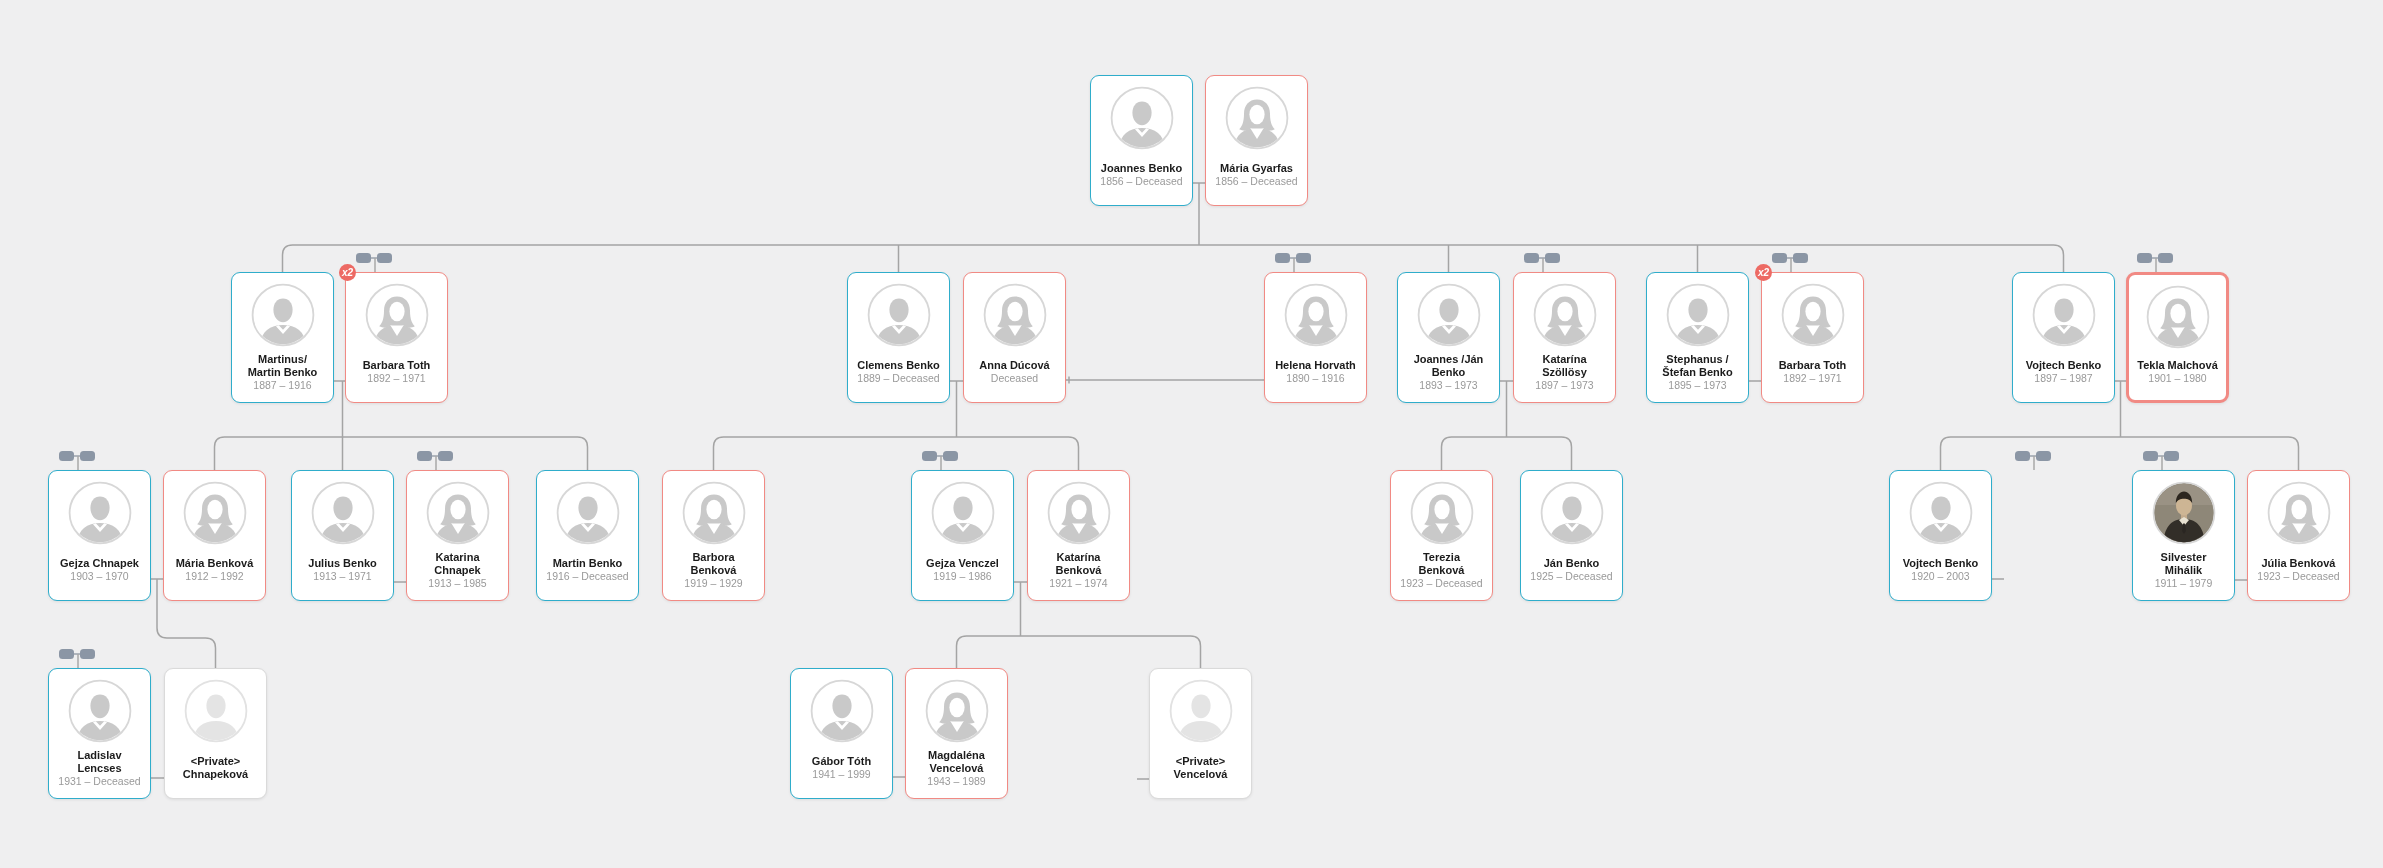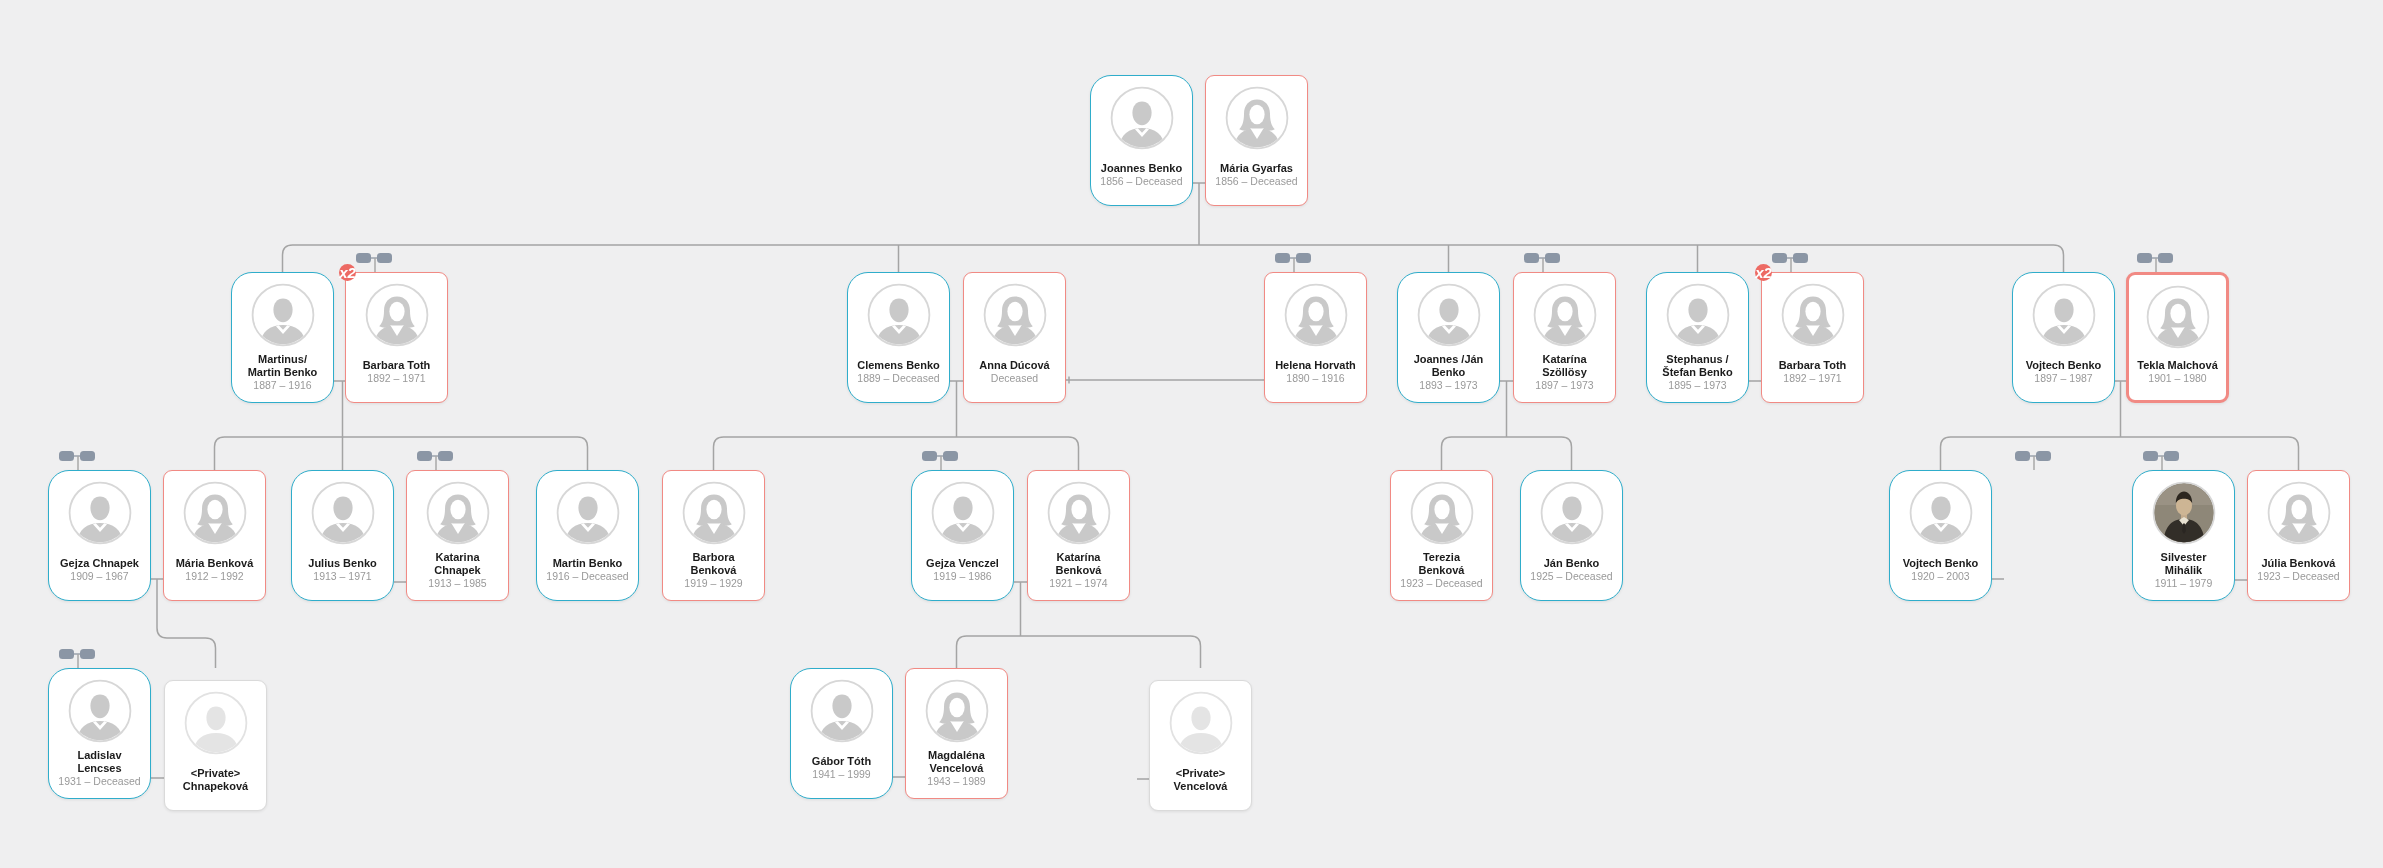--- a/index.html
+++ b/index.html
@@ -1,32 +1,32 @@
 <!DOCTYPE html>
 <html><head>
 <meta charset="utf-8">
 <style>
   html,body{margin:0;padding:0;background:#efeff0;font-family:"Liberation Sans",sans-serif;}
   #stage{position:relative;width:2383px;height:868px;overflow:hidden;background:#efeff0;}
   svg.wires{position:absolute;left:0;top:0;z-index:1;}
   .card{position:absolute;width:103px;height:131px;background:#fff;border:1.5px solid #ccc;
         border-radius:9px;box-sizing:border-box;display:flex;flex-direction:column;align-items:center;
         box-shadow:0 1px 3px rgba(0,0,0,.08);z-index:2;cursor:pointer;}
-  .card.male{border-color:#2fadcb;border-radius:21px;}
+  .card.male{border-color:#2fadcb;}
   .card.female{border-color:#f18a84;}
-  .card.private{border-color:#dadada;margin-top:12px;}
+  .card.private{border-color:#dadada;}
   .card.selected{border-width:3px;}
   .avatar{width:64px;height:64px;margin-top:10px;flex:0 0 auto;}
   .ptext{flex:1;display:flex;flex-direction:column;justify-content:center;align-items:center;
          width:100%;padding:0 2px 5px;box-sizing:border-box;}
   .pname{font-weight:bold;font-size:11px;line-height:13px;color:#1b1b1b;text-align:center;white-space:pre-line;}
   .pdates{font-size:10.5px;line-height:13px;color:#999;text-align:center;white-space:nowrap;}
   .couple-icon{position:absolute;width:38px;height:19px;z-index:2;cursor:pointer;}
   .badge{position:absolute;width:17px;height:17px;border-radius:50%;background:#ed6a64;color:#fff;
-         font-size:15px;font-weight:bold;font-style:italic;display:flex;align-items:center;justify-content:center;
+         font-size:10px;font-weight:bold;font-style:italic;display:flex;align-items:center;justify-content:center;
          z-index:4;cursor:pointer;}
   .defs{position:absolute;width:0;height:0;overflow:hidden;}
 </style>
 </head>
 <body>
 
 <div id="stage">
 
   <svg class="defs" aria-hidden="true">
     <defs>
@@ -262,21 +262,21 @@
       <div class="pdates">1901 – 1980</div>
     </div>
   </div>
 
   <div class="card male" style="left:48px;top:470px">
     <svg class="avatar">
         <use href="#sym-male"></use>
       </svg>
     <div class="ptext">
       <div class="pname">Gejza Chnapek</div>
-      <div class="pdates">1909 – 1967</div>
+      <div class="pdates">1903 – 1970</div>
     </div>
   </div>
   <div class="card female" style="left:163px;top:470px">
     <svg class="avatar">
         <use href="#sym-female"></use>
       </svg>
     <div class="ptext">
       <div class="pname">Mária Benková</div>
       <div class="pdates">1912 – 1992</div>
     </div>

